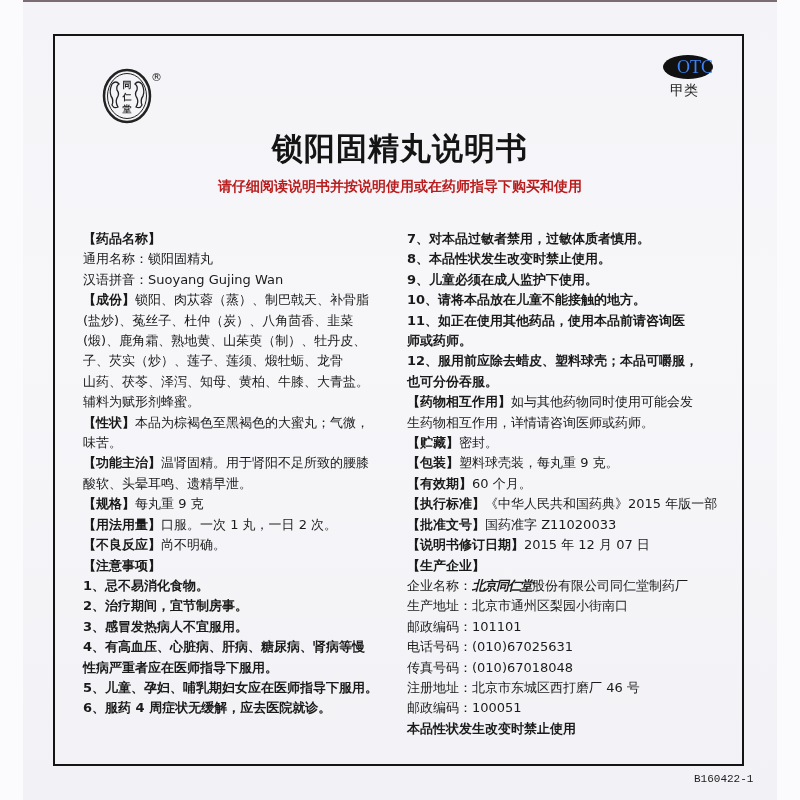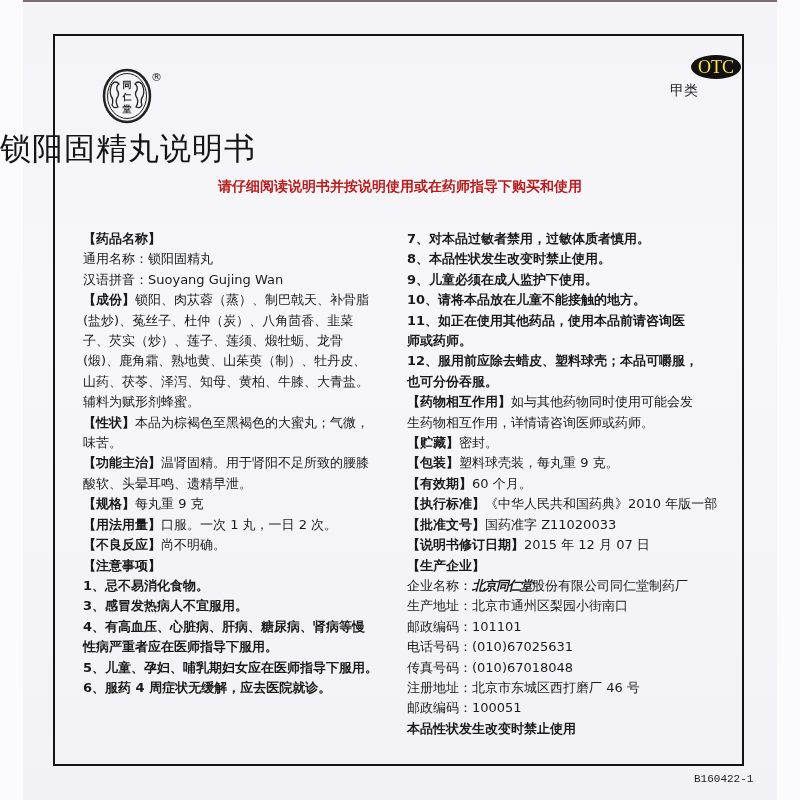--- a/index.html
+++ b/index.html
@@ -22,30 +22,30 @@
       border: 2px solid #141414;
     }
     .logo {
       position: absolute; left: 102px; top: 68px; width: 50px; height: 56px;
     }
     .reg {
       position: absolute; left: 151px; top: 71px; font-size: 11px; color: #222;
     }
     .otc {
       position: absolute; left: 663px; top: 55px; width: 50px; height: 24px;
-      background: #111; color: #fde047; border-radius: 50%;
+      background: #111; color: #3b82f6; border-radius: 50%;
       font-family: "Liberation Serif", "DejaVu Serif", serif;
-      font-size: 18px; line-height: 24px; text-align: center; margin-left: 28px;
+      font-size: 18px; line-height: 24px; text-align: right;
     }
     .otc-class {
       position: absolute; left: 670px; top: 82px; font-size: 14px; color: #222;
     }
     .title {
-      position: absolute; left: 0; width: 800px; top: 128px; text-align: left;
-      font-size: 31px; font-weight: normal; letter-spacing: 1px; color: #141414;
+      position: absolute; left: 0; width: 800px; top: 128px; text-align: center;
+      font-size: 31px; font-weight: bold; letter-spacing: 1px; color: #141414;
     }
     .subtitle {
       position: absolute; left: 0; width: 800px; top: 178px; text-align: center;
       font-size: 14px; font-weight: bold; color: #b91c1c;
     }
     .col {
       position: absolute; font-size: 13px; line-height: 20.4px;
     }
     .col.left { left: 83px; top: 229px; width: 318px; }
     .col.right { left: 407px; top: 229px; width: 322px; }
@@ -84,33 +84,34 @@
 
 <div class="title">锁阳固精丸说明书</div>
 <div class="subtitle">请仔细阅读说明书并按说明使用或在药师指导下购买和使用</div>
 
 <div class="col left">
   <div class="line head">【药品名称】</div>
   <div class="line">通用名称：锁阳固精丸</div>
   <div class="line">汉语拼音：Suoyang Gujing Wan</div>
   <div class="line"><span class="head">【成份】</span><span>锁阳、肉苁蓉（蒸）、制巴戟天、补骨脂</span></div>
   <div class="line">(盐炒)、菟丝子、杜仲（炭）、八角茴香、韭菜</div>
+  <div class="line">(煅)、鹿角霜、熟地黄、山茱萸（制）、牡丹皮、</div>
   <div class="line">子、芡实（炒）、莲子、莲须、煅牡蛎、龙骨</div>
-  <div class="line">(煅)、鹿角霜、熟地黄、山茱萸（制）、牡丹皮、</div>
   <div class="line">山药、茯苓、泽泻、知母、黄柏、牛膝、大青盐。</div>
   <div class="line">辅料为赋形剂蜂蜜。</div>
   <div class="line"><span class="head">【性状】</span><span>本品为棕褐色至黑褐色的大蜜丸；气微，</span></div>
   <div class="line">味苦。</div>
   <div class="line"><span class="head">【功能主治】</span><span>温肾固精。用于肾阳不足所致的腰膝</span></div>
   <div class="line">酸软、头晕耳鸣、遗精早泄。</div>
   <div class="line"><span class="head">【规格】</span><span>每丸重 9 克</span></div>
   <div class="line"><span class="head">【用法用量】</span><span>口服。一次 1 丸，一日 2 次。</span></div>
   <div class="line"><span class="head">【不良反应】</span><span>尚不明确。</span></div>
   <div class="line head">【注意事项】</div>
   <div class="line b">1、忌不易消化食物。</div>
+  <div class="line b">2、治疗期间，宜节制房事。</div>
   <div class="line b">3、感冒发热病人不宜服用。</div>
   <div class="line b">4、有高血压、心脏病、肝病、糖尿病、肾病等慢</div>
   <div class="line b">性病严重者应在医师指导下服用。</div>
   <div class="line b">5、儿童、孕妇、哺乳期妇女应在医师指导下服用。</div>
   <div class="line b">6、服药 4 周症状无缓解，应去医院就诊。</div>
 </div>
 
 <div class="col right">
   <div class="line b">7、对本品过敏者禁用，过敏体质者慎用。</div>
   <div class="line b">8、本品性状发生改变时禁止使用。</div>
@@ -118,21 +119,21 @@
   <div class="line b">10、请将本品放在儿童不能接触的地方。</div>
   <div class="line b">11、如正在使用其他药品，使用本品前请咨询医</div>
   <div class="line b">师或药师。</div>
   <div class="line b">12、服用前应除去蜡皮、塑料球壳；本品可嚼服，</div>
   <div class="line b">也可分份吞服。</div>
   <div class="line"><span class="head">【药物相互作用】</span><span>如与其他药物同时使用可能会发</span></div>
   <div class="line">生药物相互作用，详情请咨询医师或药师。</div>
   <div class="line"><span class="head">【贮藏】</span><span>密封。</span></div>
   <div class="line"><span class="head">【包装】</span><span>塑料球壳装，每丸重 9 克。</span></div>
   <div class="line"><span class="head">【有效期】</span><span>60 个月。</span></div>
-  <div class="line"><span class="head">【执行标准】</span><span>《中华人民共和国药典》2010 年版一部</span></div>
+  <div class="line"><span class="head">【执行标准】</span><span>《中华人民共和国药典》2015 年版一部</span></div>
   <div class="line"><span class="head">【批准文号】</span><span>国药准字 Z11020033</span></div>
   <div class="line"><span class="head">【说明书修订日期】</span><span>2015 年 12 月 07 日</span></div>
   <div class="line head">【生产企业】</div>
   <div class="line"><span>企业名称：</span><span class="brand-script">北京同仁堂</span><span>股份有限公司同仁堂制药厂</span></div>
   <div class="line">生产地址：北京市通州区梨园小街南口</div>
   <div class="line">邮政编码：101101</div>
   <div class="line">电话号码：(010)67025631</div>
   <div class="line">传真号码：(010)67018048</div>
   <div class="line">注册地址：北京市东城区西打磨厂 46 号</div>
   <div class="line">邮政编码：100051</div>

